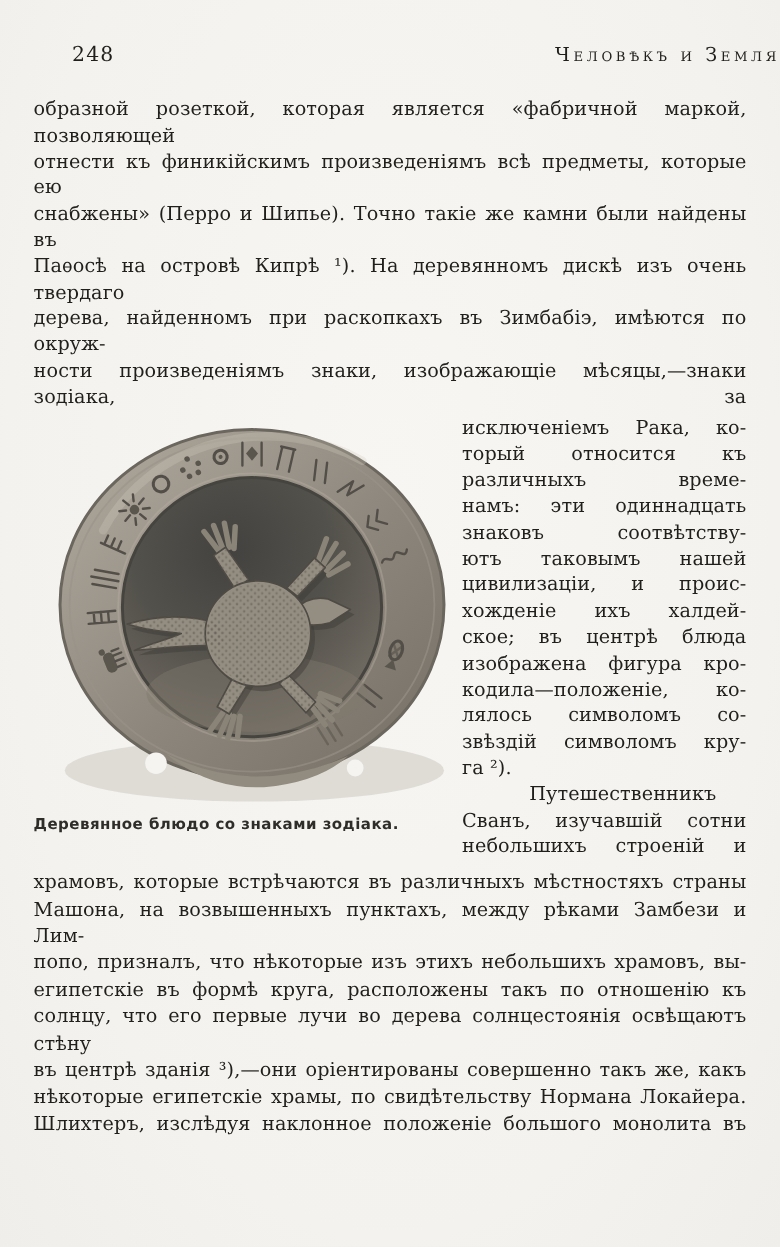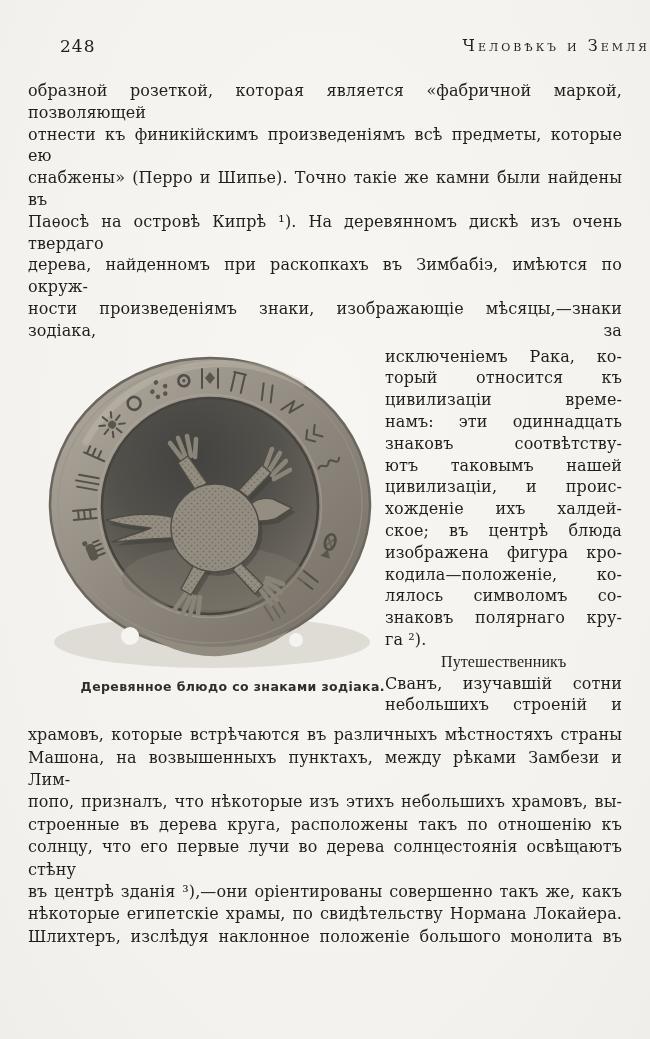--- a/index.html
+++ b/index.html
@@ -13,26 +13,26 @@
   .pagehead{position:relative;padding-top:36px;height:26px;}
   .pageno{position:absolute;left:16px;top:36px;font-size:17px;letter-spacing:1px;margin-left:44px;}
   .runtitle{display:block;text-align:right;font-size:16px;font-variant:small-caps;letter-spacing:3px;}
   .bodytext{margin:18px 28px 0 28px;}
   .tline, .lines > div{font-size:16px;line-height:21.8px;letter-spacing:0.1px;white-space:nowrap;}
   .justify > div{text-align:justify;text-align-last:justify;white-space:normal;}
   .midrow{display:flex;margin-top:2px;}
   .fig{width:357px;margin:0;padding:8px 0 0 0;flex:0 0 357px;}
   .fig svg{display:block;margin-left:6px;}
   .caption{
-    text-align:right;margin-top:9px;
+    text-align:left;margin-top:9px;
     font-family:"DejaVu Sans","Liberation Sans",sans-serif;
     font-size:12.5px;font-weight:bold;letter-spacing:0.4px;color:#2e2d2a;
   }
   .col{flex:1;min-width:0;padding-top:2px;}
-  .indent1{text-indent:56px;font-family:Liberation Serif, serif;}
+  .indent1{text-indent:56px;}
   .parabottom{margin-top:8px;}
   .parabottom > div{line-height:22.4px;}
   
   .glyph path{stroke:#534f48;stroke-width:2;fill:none;stroke-linecap:round;stroke-linejoin:round;}
   .glyph .gf{fill:#5a564e;stroke:none;}
   .glyph .gr{fill:none;stroke:#534f48;stroke-width:2.6;}
   .croc path, .croc circle{fill:#948d81;stroke:#4e4a44;stroke-width:1.4;stroke-linejoin:round;}
   .croc .toe{fill:none;stroke:#8a8478;stroke-width:4.6;stroke-linecap:round;}
   .crocshadow path, .crocshadow circle{fill:#3b3a36;stroke:none;opacity:.45;}
   .croctex path, .croctex circle{fill:url(#stip);stroke:none;opacity:.6;}
@@ -195,46 +195,46 @@
           <circle cx="96" cy="284" r="9" fill="#f5f4f1"></circle>
           <circle cx="262" cy="288" r="7" fill="#f5f4f1"></circle>
         </svg>
         <figcaption class="caption">Деревянное блюдо со знаками зодіака.</figcaption>
       </figure>
 
       <div class="col">
         <div class="lines justify">
             <div>исключеніемъ Рака, ко-</div>
             <div>торый относится къ</div>
-            <div>цивилизаціи време-</div>
+            <div>различныхъ време-</div>
             <div>намъ: эти одиннадцать</div>
             <div>знаковъ соотвѣтству-</div>
             <div>ютъ таковымъ нашей</div>
             <div>цивилизаціи, и проис-</div>
             <div>хожденіе ихъ халдей-</div>
             <div>ское; въ центрѣ блюда</div>
             <div>изображена фигура кро-</div>
             <div>кодила—положеніе, ко-</div>
             <div>лялось символомъ со-</div>
-            <div>знаковъ полярнаго кру-</div>
+            <div>звѣздій символомъ кру-</div>
           </div>
         <div class="tline">га ²).</div>
         <div class="tline indent1">Путешественникъ</div>
         <div class="lines justify">
             <div>Сванъ, изучавшій сотни</div>
             <div>небольшихъ строеній и</div>
           </div>
       </div>
     </div>
 
     <div class="lines justify parabottom">
         <div>храмовъ, которые встрѣчаются въ различныхъ мѣстностяхъ страны</div>
         <div>Машона, на возвышенныхъ пунктахъ, между рѣками Замбези и Лим-</div>
         <div>попо, призналъ, что нѣкоторые изъ этихъ небольшихъ храмовъ, вы-</div>
-        <div>строенные въ дерева круга, расположены такъ по отношенію къ</div>
+        <div>египетскіе въ формѣ круга, расположены такъ по отношенію къ</div>
         <div>солнцу, что его первые лучи во дерева солнцестоянія освѣщаютъ стѣну</div>
         <div>въ центрѣ зданія ³),—они оріентированы совершенно такъ же, какъ</div>
         <div>нѣкоторые египетскіе храмы, по свидѣтельству Нормана Локайера.</div>
         <div>Шлихтеръ, изслѣдуя наклонное положеніе большого монолита въ</div>
       </div>
   </div>
 
 </div>
 
 </body></html>

